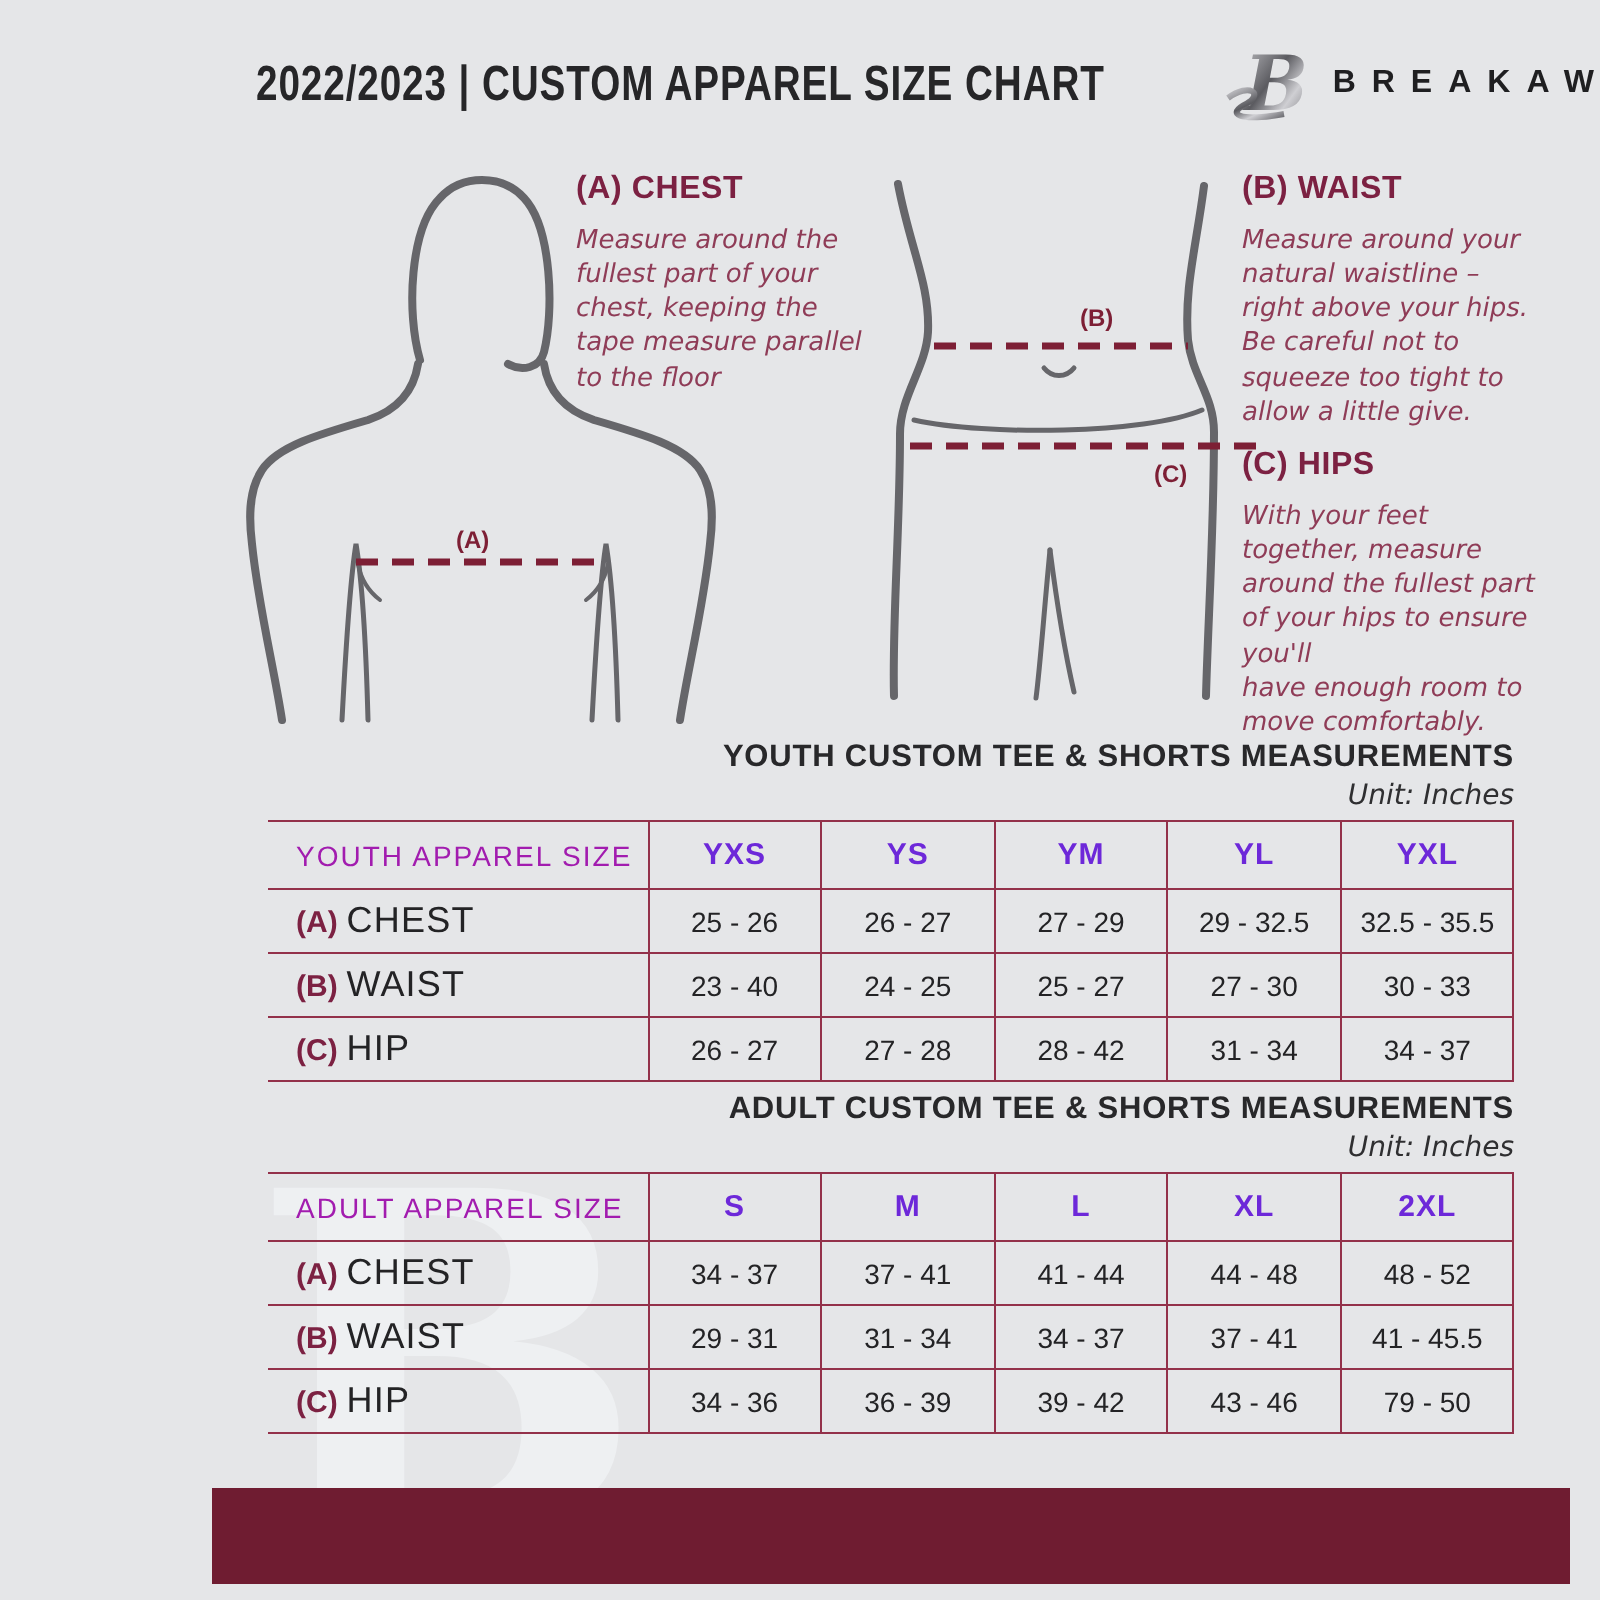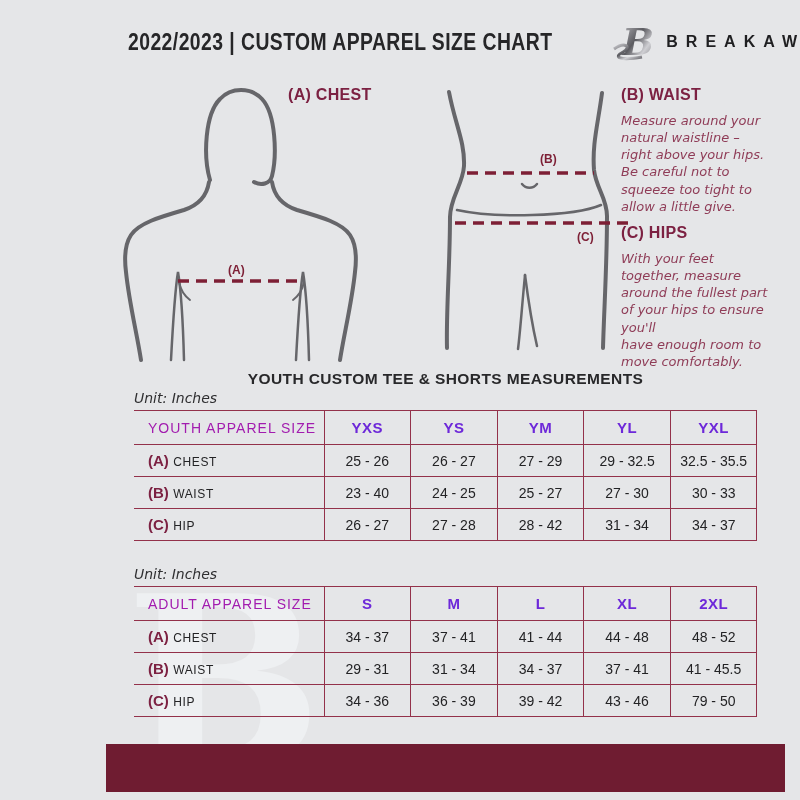--- a/index.html
+++ b/index.html
@@ -31,39 +31,39 @@
   .guide p{margin:0;font-family:"DejaVu Sans",sans-serif;font-style:italic;font-size:13px;
            line-height:1.32;color:var(--mbody);white-space:pre-line;}
   .g-a{left:288px;top:86px;width:180px;}
   .g-b{left:621px;top:86px;width:185px;}
   .g-c{left:621px;top:224px;width:190px;}
   
   .fig{position:absolute;z-index:1;}
   .fig-upper{left:120px;top:82px;}
   .fig-lower{left:438px;top:86px;}
   
-  .sec-title{position:absolute;left:134px;width:623px;text-align:center;font-weight:bold;
+  .sec-title{position:absolute;left:134px;width:623px;text-align:right;font-weight:bold;
              font-size:15.5px;letter-spacing:0.4px;color:#28282a;z-index:2;}
-  .sec-unit{position:absolute;left:134px;width:623px;text-align:left;
+  .sec-unit{position:absolute;left:134px;width:623px;text-align:right;
             font-family:"DejaVu Sans",sans-serif;font-style:italic;font-size:14px;
             color:#2f2f31;z-index:2;}
   
   .size-table{position:absolute;left:134px;width:623px;border-collapse:collapse;
               table-layout:fixed;z-index:2;border-top:1.5px solid var(--line);
               border-bottom:1.5px solid var(--line);}
   .size-table th,.size-table td{border-bottom:1.5px solid var(--line);padding:0;}
   .size-table th{height:33px;}
   .size-table td{height:31px;}
   .rowhead{ text-align:left;padding-left:14px !important;font-weight:normal;
             font-size:14px;letter-spacing:1px;color:#a21caf;}
   .sizecol{border-left:1.5px solid var(--line);text-align:center;font-weight:bold;
            font-size:15px;color:#6d28d9;letter-spacing:0.5px;}
   .vallast{border-right:1.5px solid var(--line);}
   .mkey{font-weight:bold;color:var(--mhead);font-size:15px;}
-  .mlabel{font-size:12px;color:#232325;letter-spacing:0.6px;}
+  .mlabel{font-size:18px;color:#232325;letter-spacing:0.6px;}
   .rowlabel{text-align:left;padding-left:14px !important;}
   .val{border-left:1.5px solid var(--line);text-align:center;font-size:14px;color:#232325;}
   
   .footer-bar{position:absolute;left:106px;top:744px;width:679px;height:48px;
               background:var(--bar);z-index:3;}
 </style>
 </head>
 <body>
 
 <div class="page">
@@ -113,20 +113,25 @@
       <path stroke-width="2.5" d="M 87,189 C 91,220 96,247 99,260"></path>
     </g>
     <path d="M 29,87 L 156,87" stroke="var(--dash)" stroke-width="3.5" stroke-dasharray="11 7" fill="none"></path>
     <text x="102" y="77" font-family="Liberation Sans, sans-serif" font-size="12" font-weight="bold" fill="var(--dash)">(B)</text>
     <path d="M 17,137 L 190,137" stroke="var(--dash)" stroke-width="3.5" stroke-dasharray="11 7" fill="none"></path>
     <text x="139" y="155" font-family="Liberation Sans, sans-serif" font-size="12" font-weight="bold" fill="var(--dash)">(C)</text>
   </svg>
 
   <div class="guide g-a">
     <h3>(A) CHEST</h3>
+    <p>Measure around the
+fullest part of your
+chest, keeping the
+tape measure parallel
+to the floor</p>
   </div>
   <div class="guide g-b">
     <h3>(B) WAIST</h3>
     <p>Measure around your
 natural waistline –
 right above your hips.
 Be careful not to
 squeeze too tight to
 allow a little give.</p>
   </div>
@@ -184,20 +189,21 @@
         <td class="rowlabel"><span class="mkey">(C)</span> <span class="mlabel">HIP</span></td>
         <td class="val">26 - 27</td>
         <td class="val">27 - 28</td>
         <td class="val">28 - 42</td>
         <td class="val">31 - 34</td>
         <td class="val vallast">34 - 37</td>
       </tr>
     </tbody>
   </table>
 
+  <div class="sec-title" style="top:546px;">ADULT CUSTOM TEE &amp; SHORTS MEASUREMENTS</div>
   <div class="sec-unit" style="top:566px;">Unit: Inches</div>
 
   <table class="size-table" style="top:586px;">
     <colgroup>
         <col style="width:190px">
         <col style="width:86.6px">
         <col style="width:86.6px">
         <col style="width:86.6px">
         <col style="width:86.6px">
         <col style="width:86.6px">

